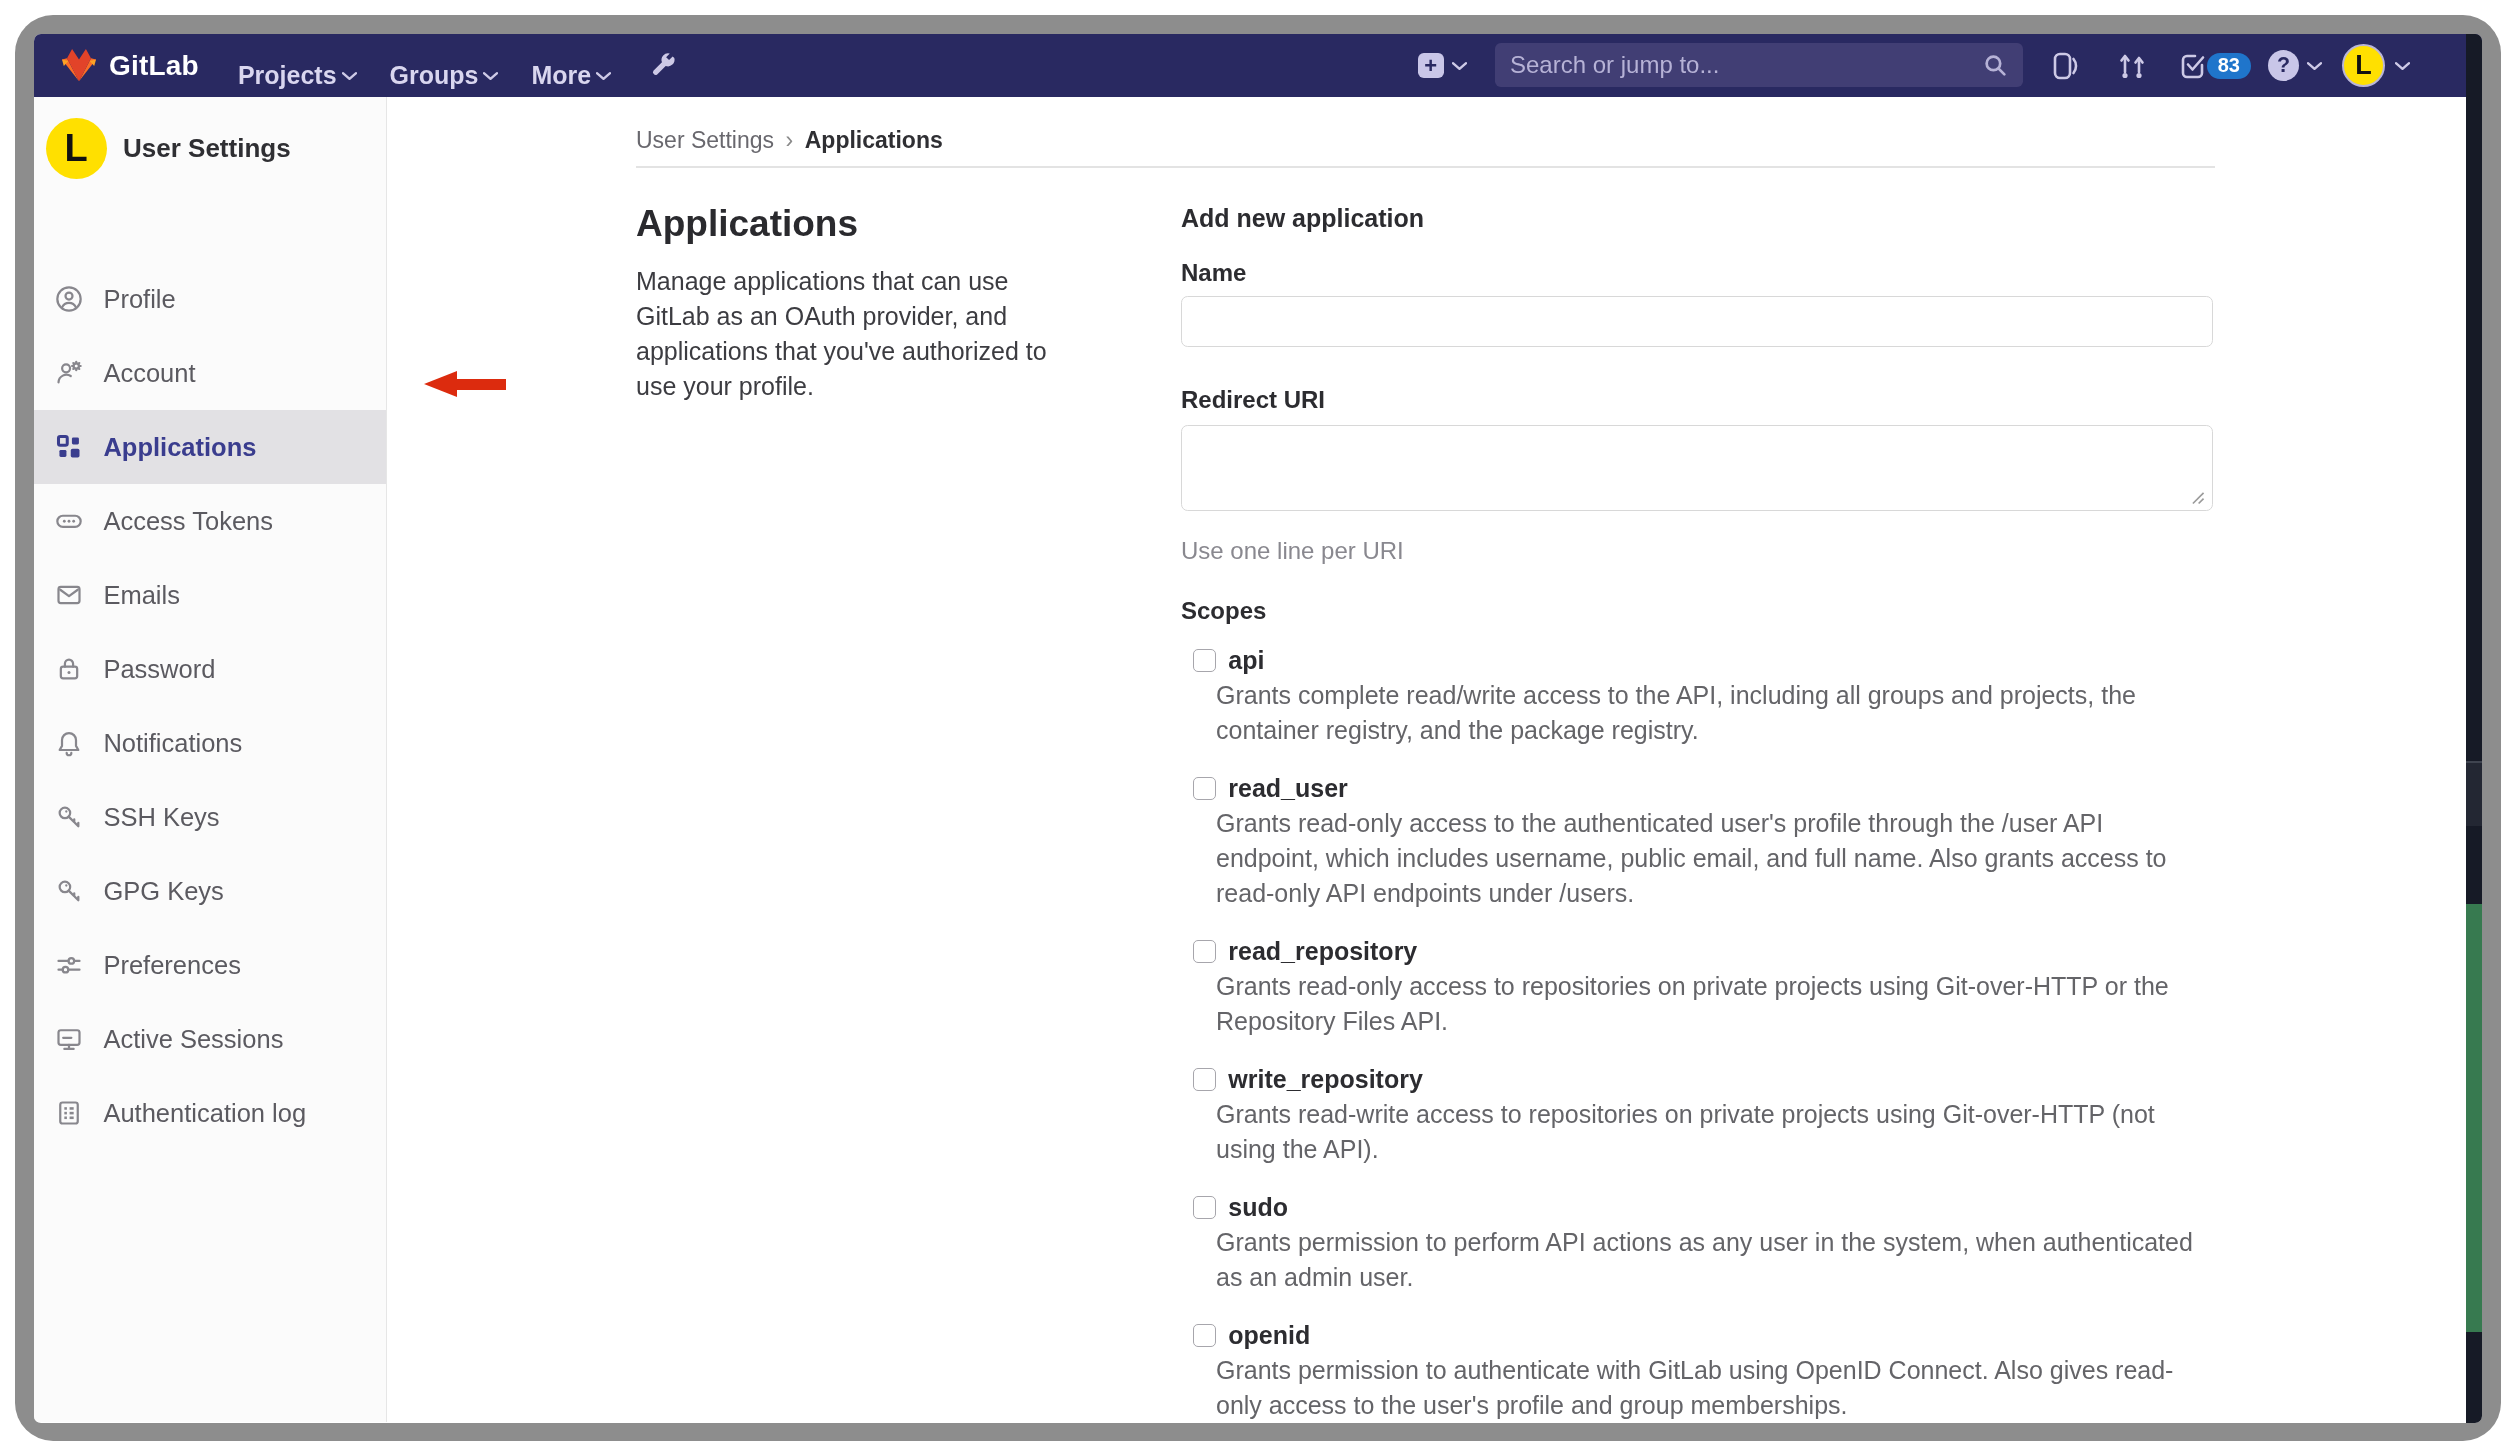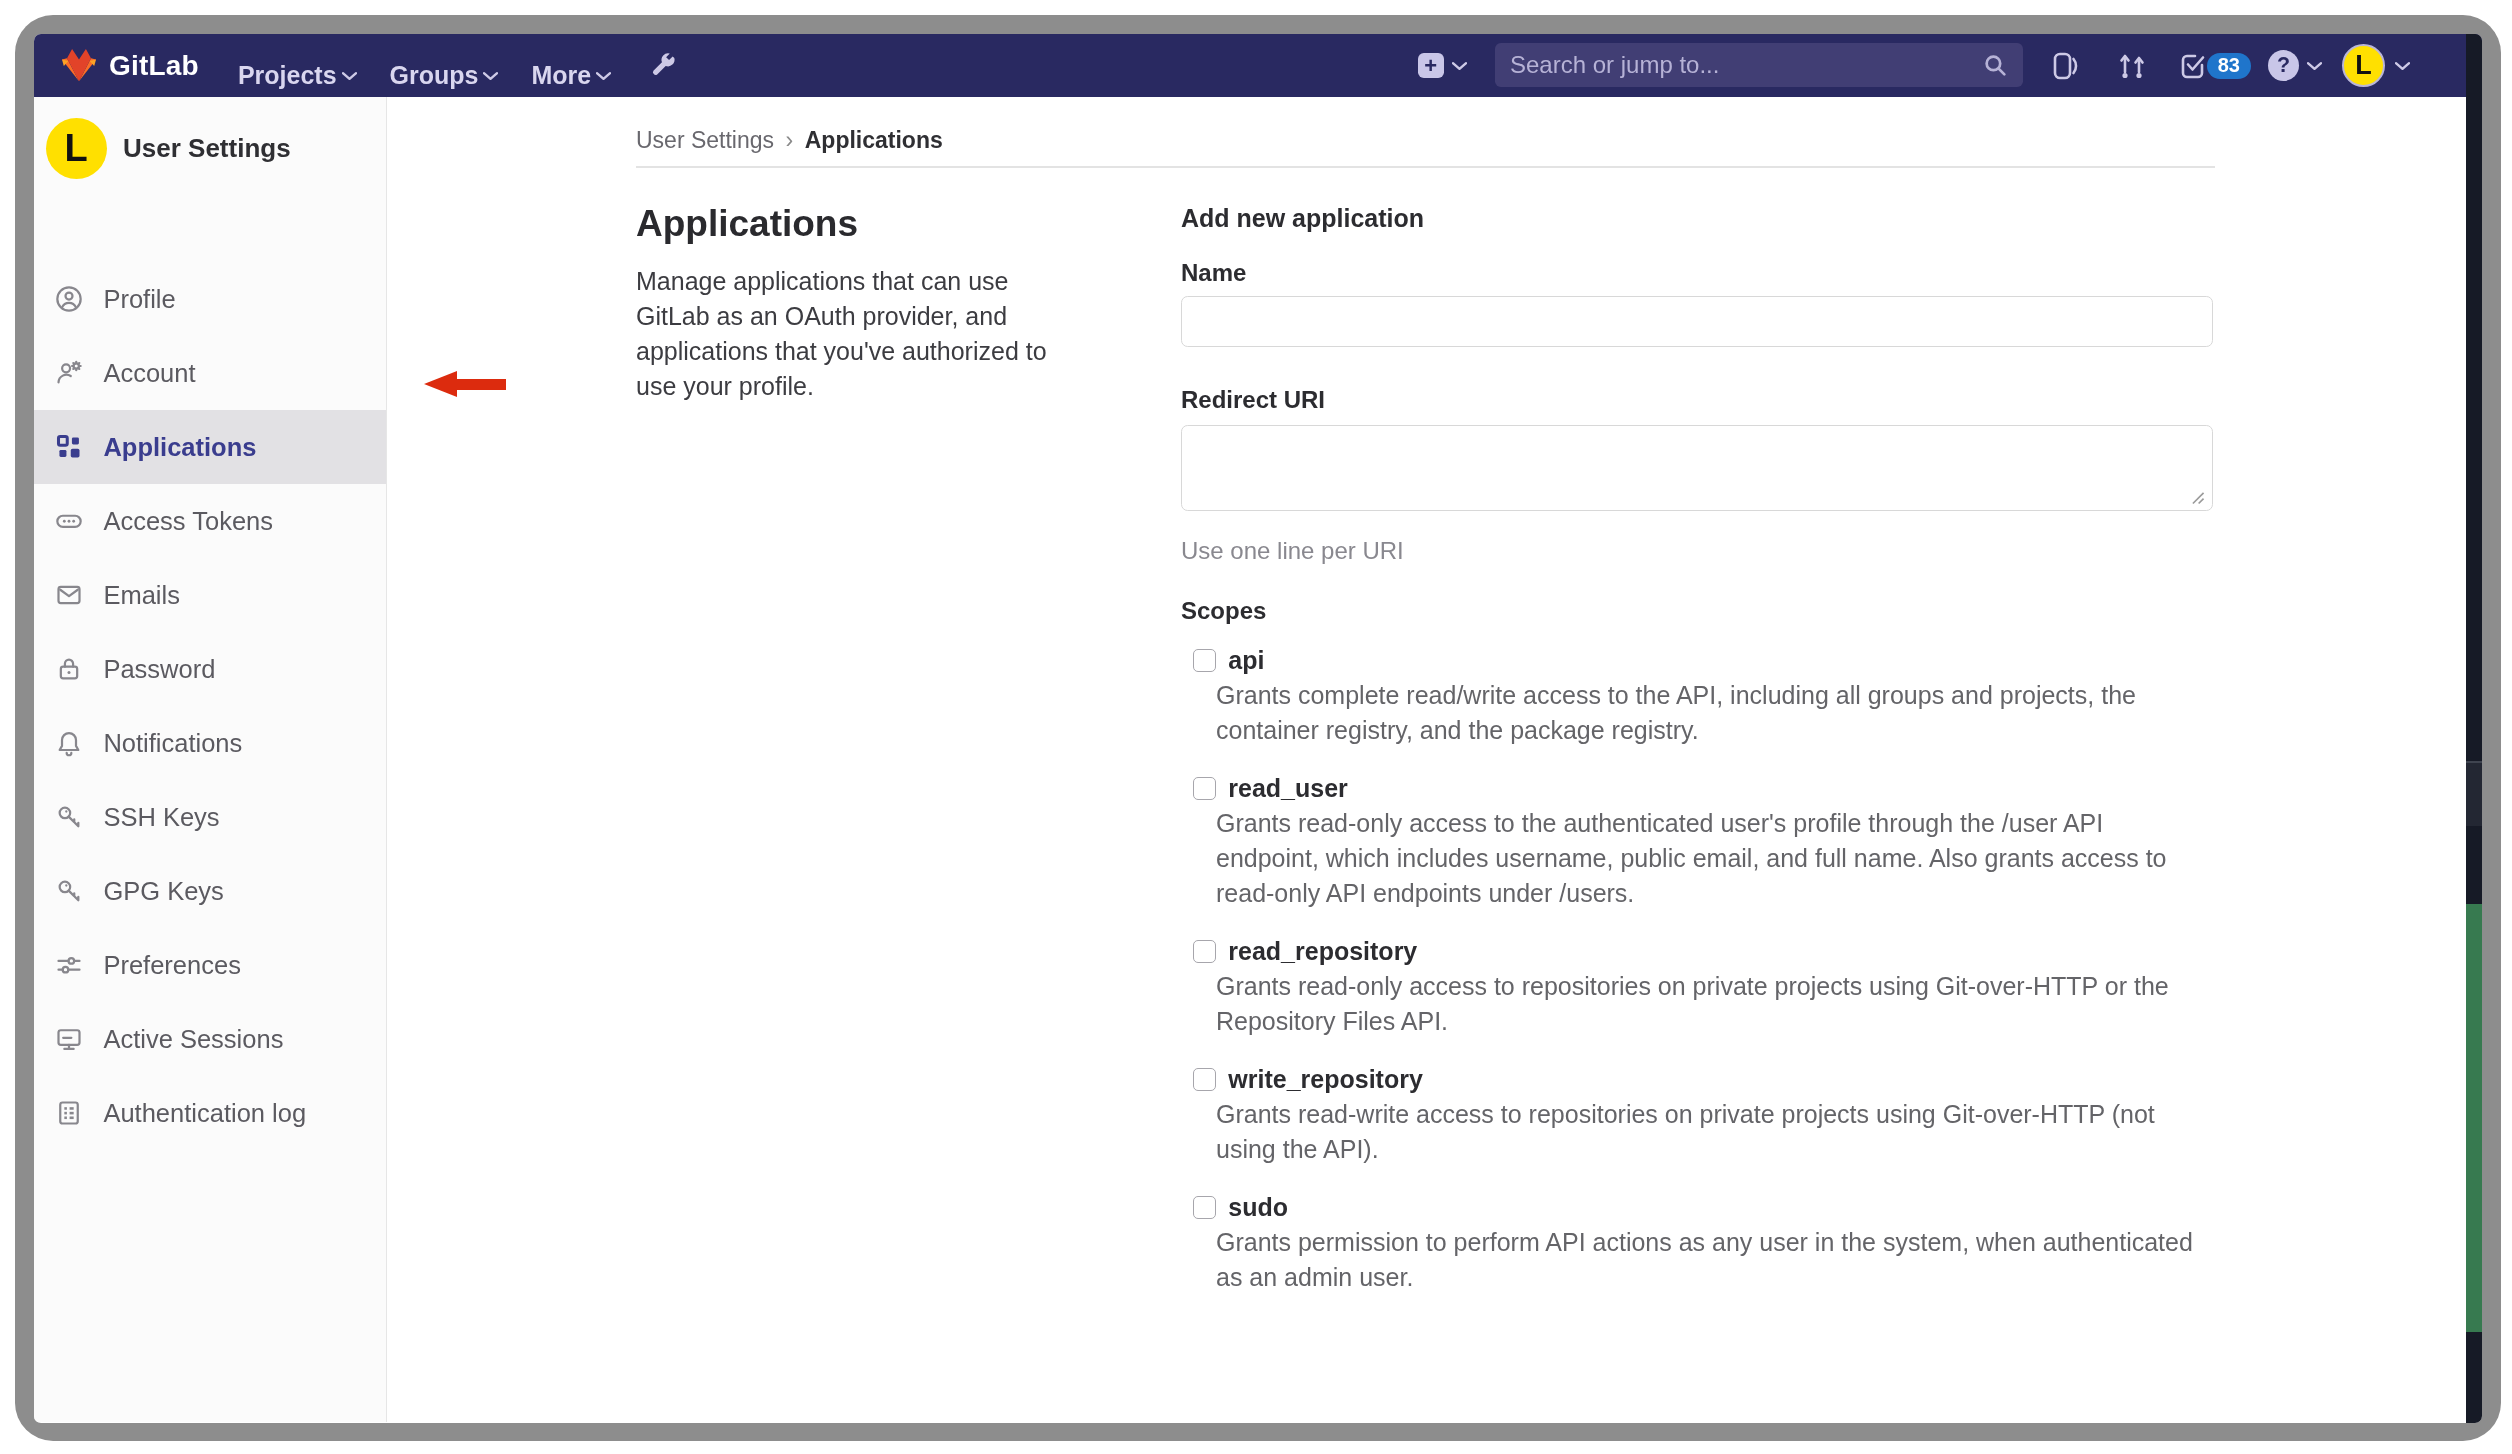--- a/index.html
+++ b/index.html
@@ -373,20 +373,27 @@
       </div>
       <div class="scope-desc">Grants read-write access to repositories on private projects using Git-over-HTTP (not using the API).</div>
     </div>
     <div class="scope-row">
       <div class="scope-head">
         <input type="checkbox" class="scope-check" style="">
         <span class="scope-name">sudo</span>
       </div>
       <div class="scope-desc">Grants permission to perform API actions as any user in the system, when authenticated as an admin user.</div>
     </div>
+    <div class="scope-row">
+      <div class="scope-head">
+        <input type="checkbox" class="scope-check" style="">
+        <span class="scope-name">openid</span>
+      </div>
+      <div class="scope-desc">Grants permission to authenticate with GitLab using OpenID Connect. Also gives read-only access to the user's profile and group memberships.</div>
+    </div>
   </div>
 
   <div class="edge-strip">
     <div class="strip-line"></div>
     <div class="strip-panel"></div>
     <div class="strip-green"></div>
   </div>
 
 </div>
 </div>

